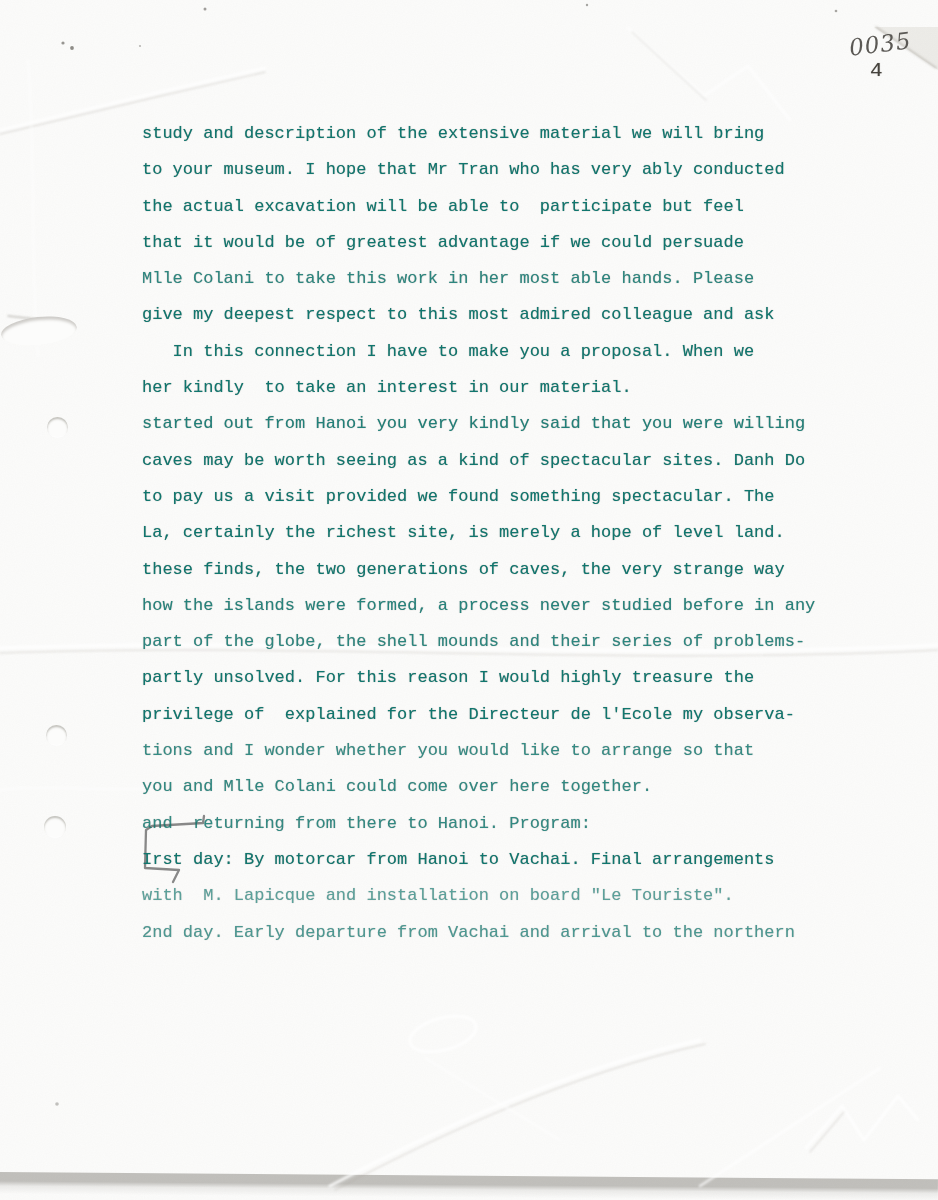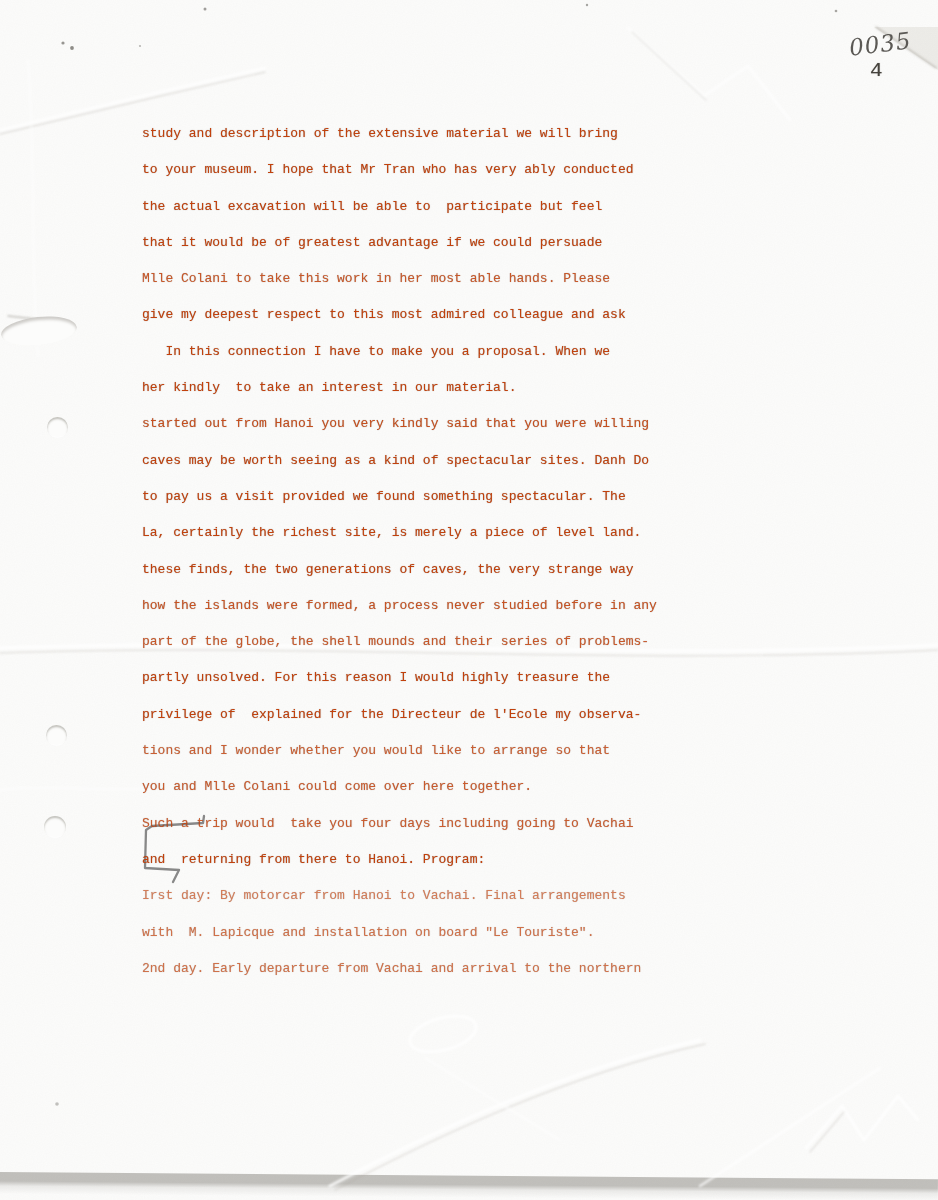--- a/index.html
+++ b/index.html
@@ -21,21 +21,21 @@
       #e9e7e3;}
 
   .fold-corner{position:absolute;left:0;top:0;width:938px;height:90px;z-index:2;
     clip-path:polygon(874px 27px,938px 70px,938px 27px);
     background:linear-gradient(135deg,#f3f2ef,#ecebe7);opacity:.95;}
 
   svg.overlay{position:absolute;left:0;top:0;z-index:3;pointer-events:none;}
 
   
   .typed-text{position:absolute;left:142px;top:116px;width:796px;z-index:5;
-    font-size:13px;line-height:36.3px;color:#c2410c;
+    font-size:17px;line-height:36.3px;color:#0f766e;
     text-shadow:0 0 1px rgba(78,74,67,0.55);filter:blur(0.22px);}
   .line{white-space:pre;}
   .line:nth-child(5){opacity:.88}
   .line:nth-child(9){opacity:.92}
   .line:nth-child(14){opacity:.9}
   .line:nth-child(15){opacity:.88}
   .line:nth-child(18){opacity:.84}
   .line:nth-child(19){opacity:.86}
   .line:nth-child(20){opacity:.85}
   .line:nth-child(22){opacity:.68}
@@ -124,29 +124,28 @@
       <div class="line">to your museum. I hope that Mr Tran who has very ably conducted</div>
       <div class="line">the actual excavation will be able to  participate but feel</div>
       <div class="line">that it would be of greatest advantage if we could persuade</div>
       <div class="line">Mlle Colani to take this work in her most able hands. Please</div>
       <div class="line">give my deepest respect to this most admired colleague and ask</div>
       <div class="line">   In this connection I have to make you a proposal. When we</div>
       <div class="line">her kindly  to take an interest in our material.</div>
       <div class="line">started out from Hanoi you very kindly said that you were willing</div>
       <div class="line">caves may be worth seeing as a kind of spectacular sites. Danh Do</div>
       <div class="line">to pay us a visit provided we found something spectacular. The</div>
-      <div class="line">La, certainly the richest site, is merely a piece of level land.</div>
+      <div class="line">La, certainly the richest site, is merely a hope of level land.</div>
       <div class="line">these finds, the two generations of caves, the very strange way</div>
       <div class="line">how the islands were formed, a process never studied before in any</div>
       <div class="line">part of the globe, the shell mounds and their series of problems-</div>
       <div class="line">partly unsolved. For this reason I would highly treasure the</div>
       <div class="line">privilege of  explained for the Directeur de l'Ecole my observa-</div>
       <div class="line">tions and I wonder whether you would like to arrange so that</div>
       <div class="line">you and Mlle Colani could come over here together.</div>
-      <div class="line">Such a trip would  take you four days including going to Vachai</div>
       <div class="line">and  returning from there to Hanoi. Program:</div>
       <div class="line">Irst day: By motorcar from Hanoi to Vachai. Final arrangements</div>
       <div class="line">with  M. Lapicque and installation on board "Le Touriste".</div>
       <div class="line">2nd day. Early departure from Vachai and arrival to the northern</div>
     </div>
 
   <div class="archive-number">0035</div>
   <div class="page-number">4</div>
 
   <div class="hole h1"></div>

